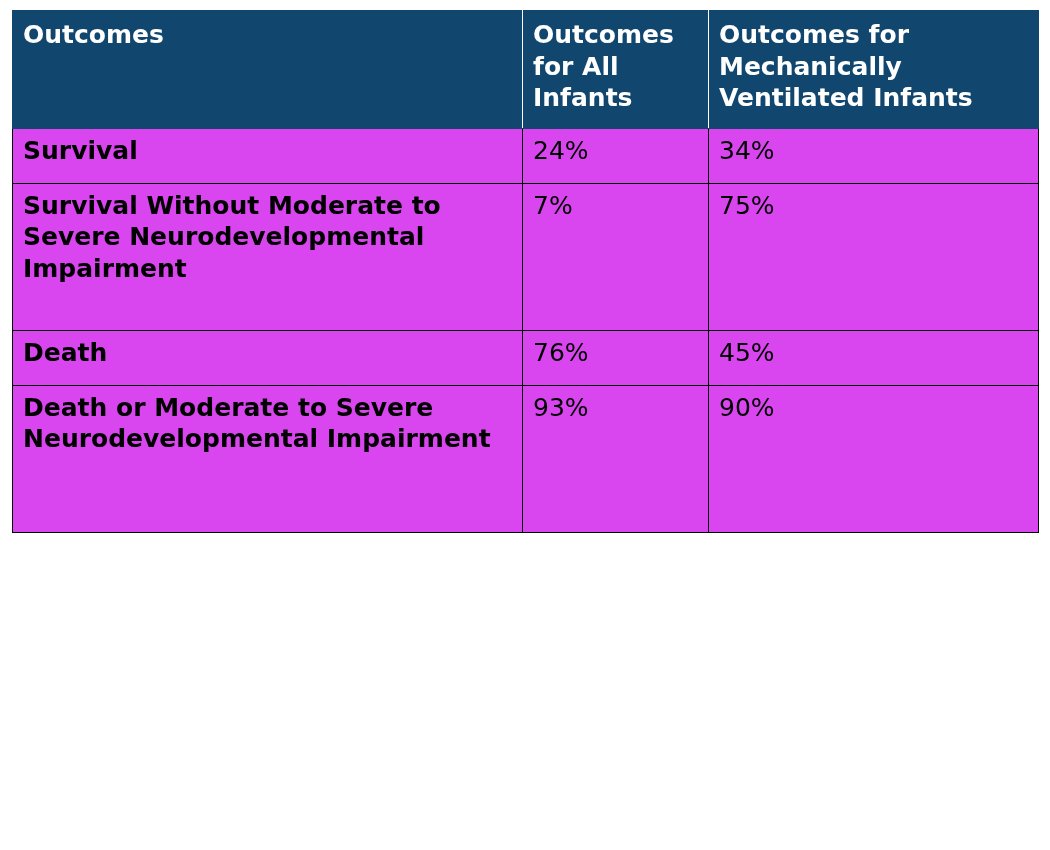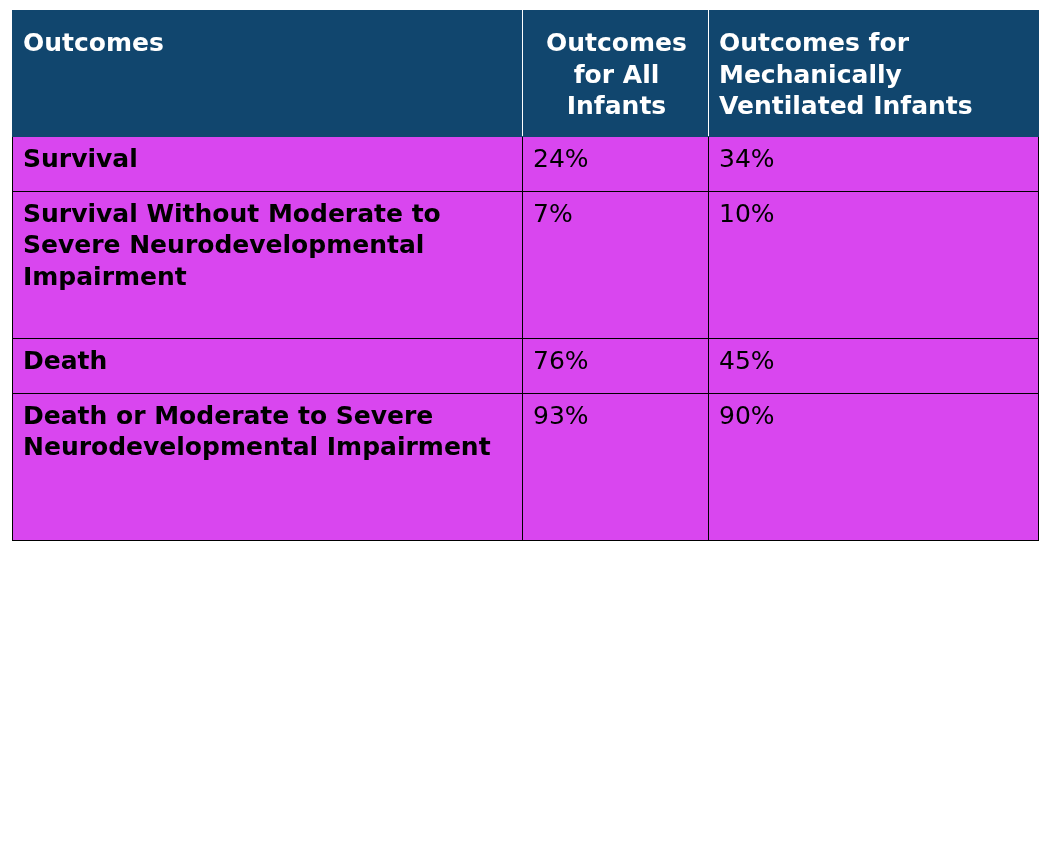--- a/index.html
+++ b/index.html
@@ -29,26 +29,26 @@
   table.outcomes-table col.col-mech    { width: 330px; }
 
   thead th {
     background: #11466e;
     color: #ffffff;
     font-weight: bold;
     font-size: 25px;
     line-height: 1.26;
     text-align: left;
     vertical-align: top;
-    padding: 16px 8px 14px 10px;
+    padding: 8px 8px 14px 10px;
     border: 1px solid #11466e;
     letter-spacing: 0px;
   }
   thead th.h-outcome { border-right: 1px solid #ffffff; }
-  thead th.h-all     { border-right: 1px solid #ffffff; text-align: center; }
+  thead th.h-all     { border-right: 1px solid #ffffff; }
 
   tbody td {
     border: 1px solid #000000;
     vertical-align: top;
     font-size: 25px;
     line-height: 1.26;
     padding: 6px 8px 10px 10px;
     background: #d946ef;
   }
   tbody td.label {
@@ -83,21 +83,21 @@
     </thead>
     <tbody>
       <tr class="r-survival">
         <td class="label">Survival</td>
         <td class="value">24%</td>
         <td class="value">34%</td>
       </tr>
       <tr class="r-swomsni">
         <td class="label">Survival Without Moderate to Severe Neurodevelopmental Impairment</td>
         <td class="value">7%</td>
-        <td class="value">10%</td>
+        <td class="value">75%</td>
       </tr>
       <tr class="r-death">
         <td class="label">Death</td>
         <td class="value">76%</td>
         <td class="value">45%</td>
       </tr>
       <tr class="r-domsni">
         <td class="label">Death or Moderate to Severe Neurodevelopmental Impairment</td>
         <td class="value">93%</td>
         <td class="value">90%</td>

